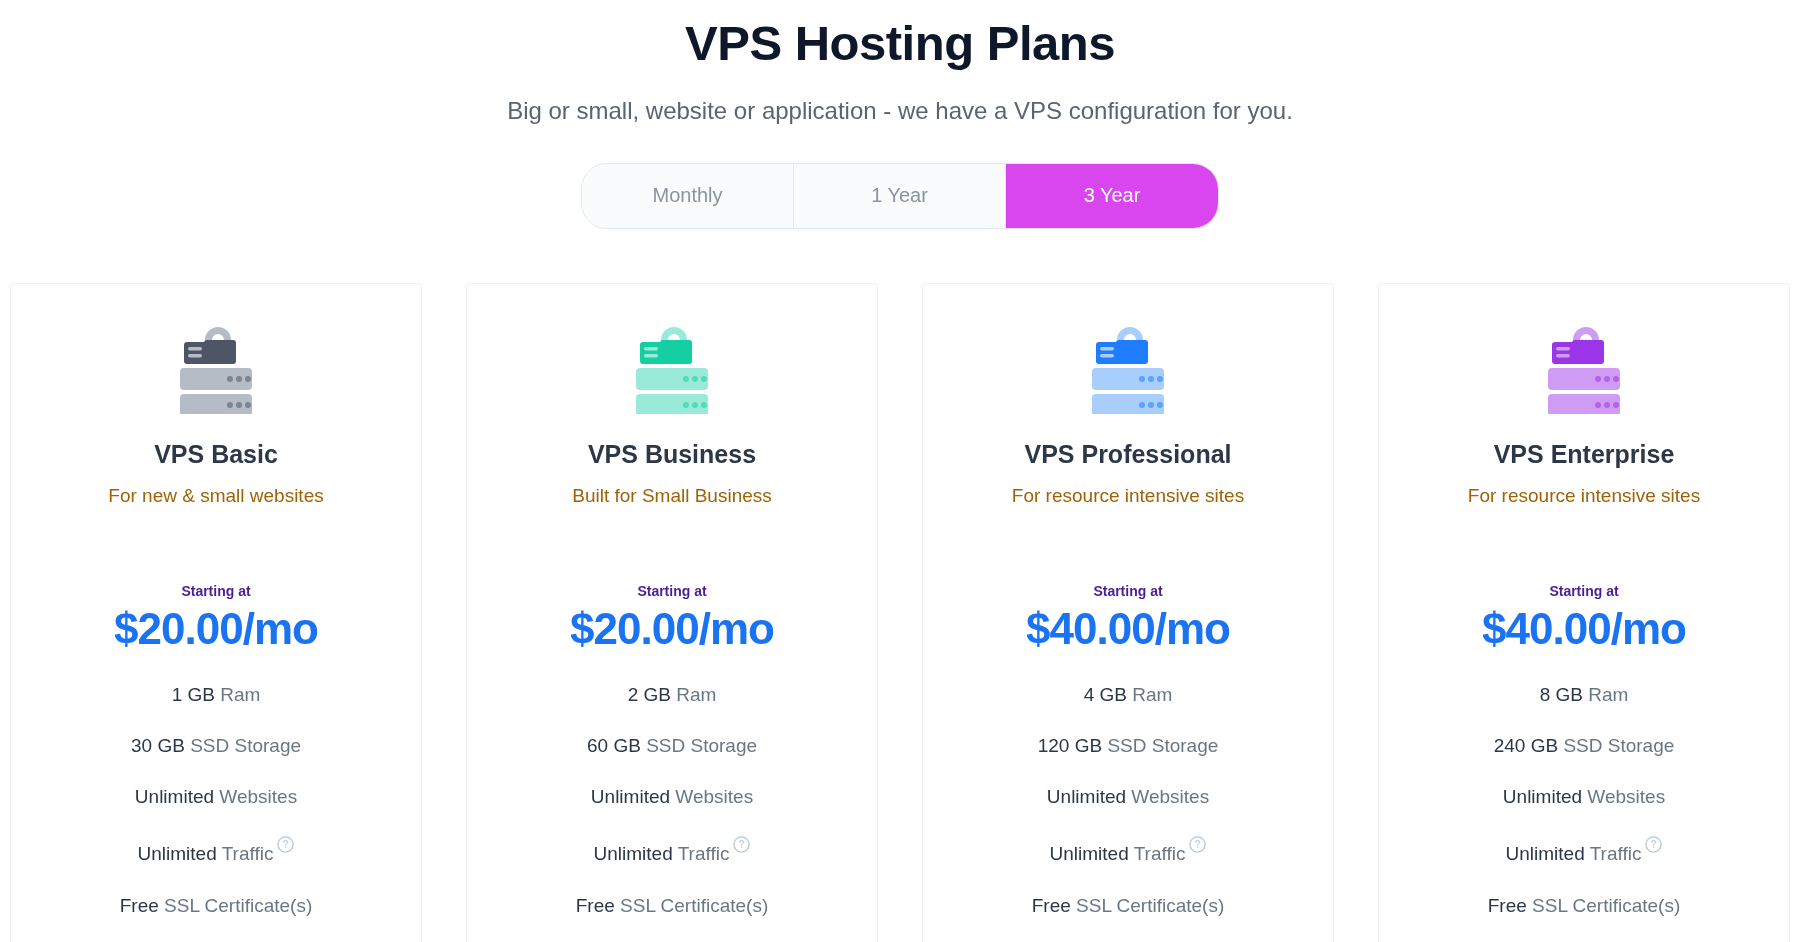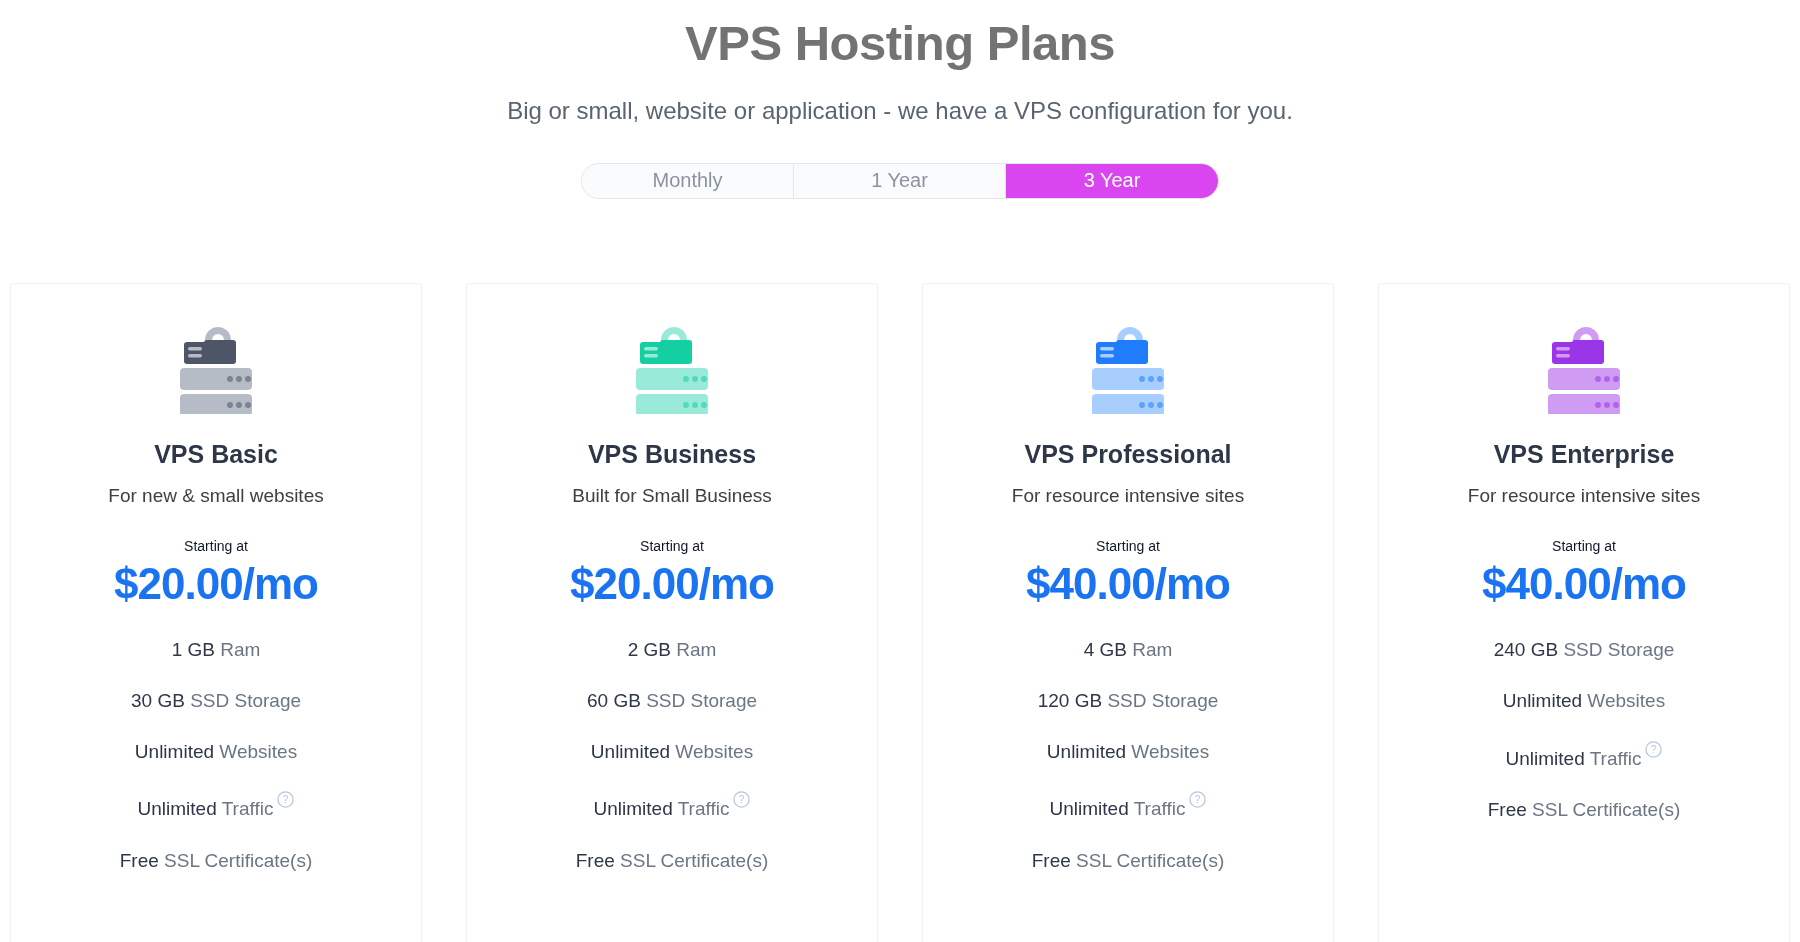--- a/index.html
+++ b/index.html
@@ -18,21 +18,21 @@
     height: 942px;
     background: #ffffff;
   }
 
   
   .header { width: 100%; text-align: center; padding-top: 14px; }
 
   .page-title {
     font-size: 49px;
     font-weight: bold;
-    color: #737373;
+    color: #0f172a;
     letter-spacing: -0.5px;
     line-height: 1.2;
   }
 
   .page-subtitle {
     margin-top: 24px;
     font-size: 24px;
     color: #5a6472;
     font-weight: normal;
   }
@@ -43,21 +43,21 @@
     display: flex;
     justify-content: center;
   }
 
   .toggle-group {
     display: flex;
     border: 1px solid #e3e6ea;
     border-radius: 26px;
     overflow: hidden;
     background: #fafbfc;
-    height: 36px;
+    height: 66px;
   }
 
   .toggle-btn {
     width: 212px;
     height: 100%;
     display: flex;
     align-items: center;
     justify-content: center;
     font-size: 20px;
     color: #8a94a0;
@@ -111,27 +111,28 @@
   .plan-name {
     margin-top: 22px;
     font-size: 25px;
     font-weight: bold;
     color: #2d3748;
   }
 
   .plan-tagline {
     margin-top: 16px;
     font-size: 19px;
-    color: #404040;
+    color: #a16207;
   }
 
   .starting-at {
-    margin-top: 31px;
+    margin-top: 76px;
     font-size: 14px;
-    color: #0f172a;
+    color: #4c1d95;
+    font-weight: bold;
   }
 
   .plan-price {
     margin-top: 5px;
     font-size: 44px;
     font-weight: bold;
     color: #1a73f0;
     letter-spacing: -1px;
   }
 
@@ -342,20 +343,24 @@
     <path d="M31 22 a13 13 0 0 1 26 0 v8 h-7 v-8 a6 6 0 0 0 -12 0 v8 h-7 z" fill="#cf9bf3"></path>
     <rect x="30" y="22" width="32" height="24" rx="3" fill="#9b35e8"></rect>
   </svg>
     </div>
     <div class="plan-name">VPS Enterprise</div>
     <div class="plan-tagline">For resource intensive sites</div>
     <div class="starting-at">Starting at</div>
     <div class="plan-price">$40.00/mo</div>
     <div class="features">
       <div class="feature">
+        <span class="fstrong">8 GB</span>
+        <span>Ram</span>
+      </div>
+      <div class="feature">
         <span class="fstrong">240 GB</span>
         <span>SSD Storage</span>
       </div>
       <div class="feature">
         <span class="fstrong">Unlimited</span>
         <span>Websites</span>
       </div>
       <div class="feature">
         <span class="fstrong">Unlimited</span>
         <span>Traffic</span><span class="help-icon">

